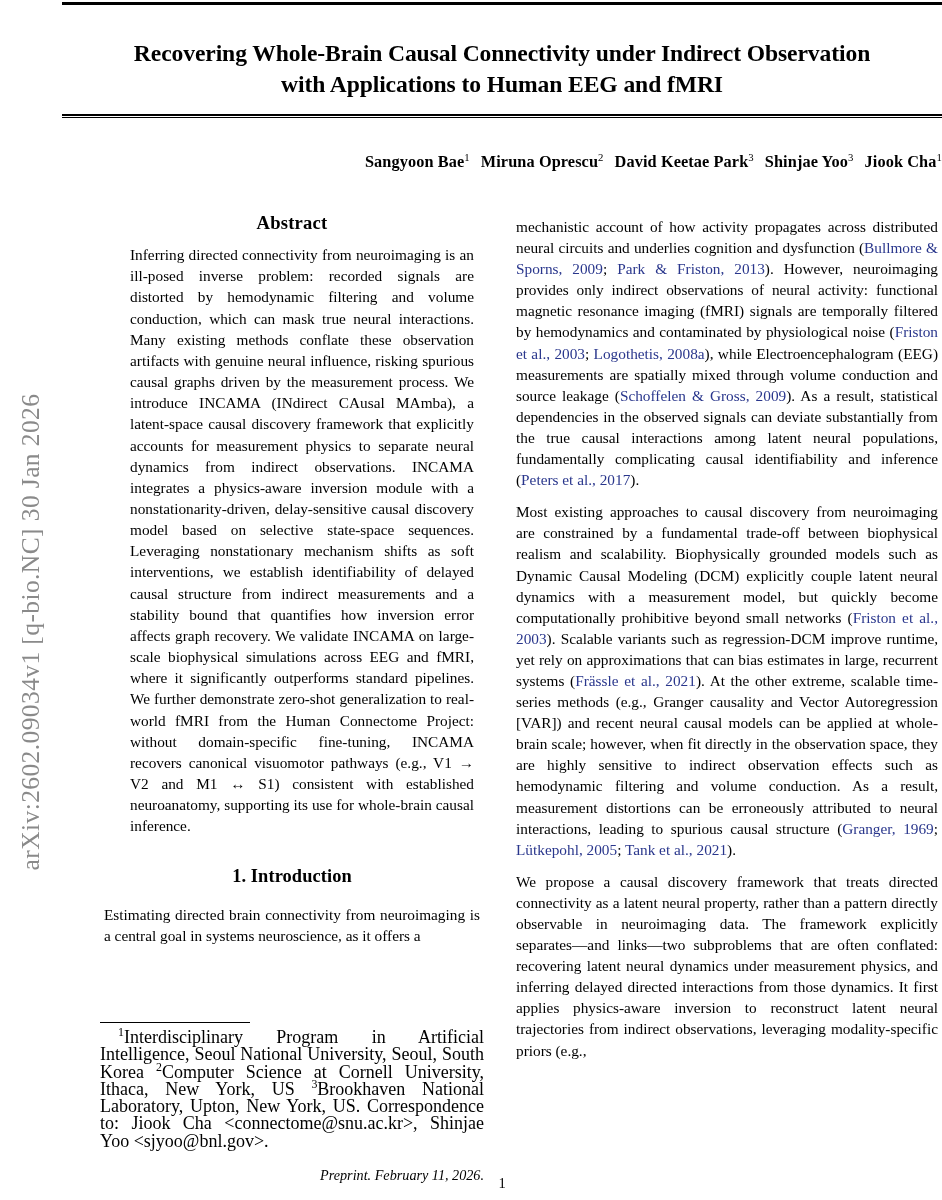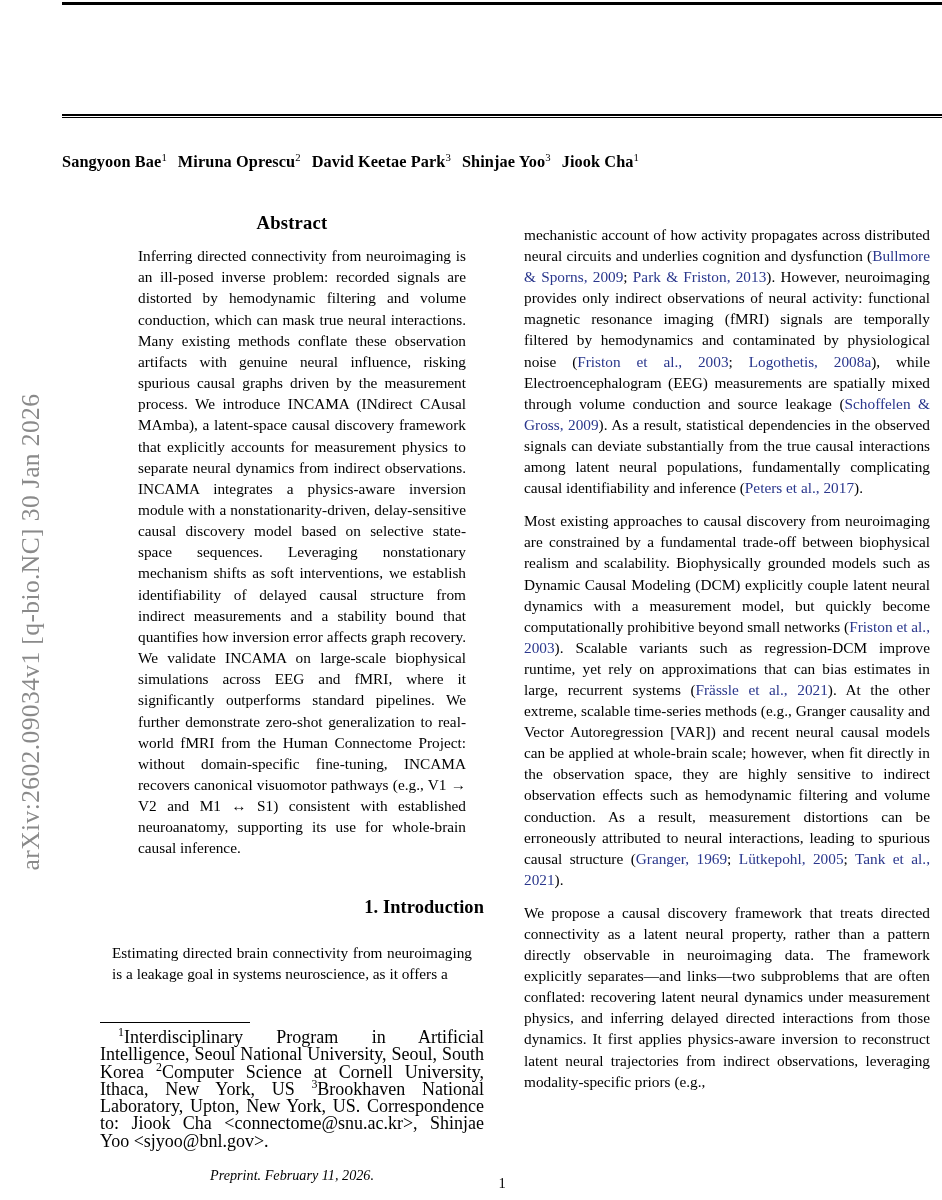--- a/index.html
+++ b/index.html
@@ -76,21 +76,21 @@
     line-height: 31px;
     letter-spacing: -0.1px;
   }
 
   
   #authors {
     position: absolute;
     left: 0;
     top: 152px;
     width: 880px;
-    text-align: left;
+    text-align: right;
     font-size: 16.3px;
     font-weight: bold;
     letter-spacing: 0.1px;
   }
   #authors .sep { display: inline-block; width: 11px; }
   sup { font-size: 0.66em; font-weight: normal; vertical-align: super; line-height: 0; }
 
   
   .col {
     position: absolute;
@@ -114,28 +114,28 @@
   }
 
   #abstract-body {
     width: 352px;
     margin-left: 26px;
     text-align: justify;
     font-size: 15.3px;
     line-height: 21.15px;
   }
 
-  p { margin: 12px; }
+  p { margin: 4px; }
   p + p { margin-top: 11px; }
 
   .sec-head {
     font-size: 18.4px;
     font-weight: bold;
     margin: 0;
-    text-align: right;
+    text-align: center;
     letter-spacing: 0.1px;
   }
 
   .cite { color: #29368c; }
   .it { }
   .mathit {
     font-family: "Liberation Serif", "DejaVu Serif", serif;
   }
 
   
@@ -154,21 +154,21 @@
   #footnote-text {
     font-size: 18px;
     line-height: 17.3px;
     text-align: justify;
   }
   #footnote-text .fn-indent { display: inline-block; width: 18px; }
   #preprint {
     margin-top: 17px;
     font-size: 14.2px;
     font-style: italic;
-    text-align: center;
+    text-align: right;
   }
 
   
   #page-number {
     position: absolute;
     left: 0;
     top: 1175px;
     width: 880px;
     text-align: center;
     font-size: 14.5px;
@@ -179,40 +179,44 @@
 
 <div id="page">
 
   <div id="arxiv-stamp">arXiv:2602.09034v1  [q-bio.NC]  30 Jan 2026</div>
 
   <div id="frame">
 
     <div class="rule-top"></div>
     <div class="rule-double"></div>
 
+    <h1 id="title">
+      <span>Recovering Whole-Brain Causal Connectivity under Indirect Observation</span><br>
+      <span>with Applications to Human EEG and fMRI</span>
+    </h1>
 
     <div id="authors">
       <span><span>Sangyoon Bae</span><sup>1</sup></span><span class="sep"></span><span><span>Miruna Oprescu</span><sup>2</sup></span><span class="sep"></span><span><span>David Keetae Park</span><sup>3</sup></span><span class="sep"></span><span><span>Shinjae Yoo</span><sup>3</sup></span><span class="sep"></span><span><span>Jiook Cha</span><sup>1</sup></span>
     </div>
 
     <div class="col" id="col-left">
 
       <div class="abstract-head">Abstract</div>
 
       <div id="abstract-body">
         <p><span>Inferring directed connectivity from neuroimaging is an ill-posed inverse problem: recorded signals are distorted by hemodynamic filtering and volume conduction, which can mask true neural interactions. Many existing methods conflate these observation artifacts with genuine neural influence, risking spurious causal graphs driven by the measurement process. We introduce INCAMA (INdirect CAusal MAmba), a latent-space causal discovery framework that explicitly accounts for measurement physics to separate neural dynamics from indirect observations. INCAMA integrates a physics-aware inversion module with a nonstationarity-driven, delay-sensitive causal discovery model based on selective state-space sequences. Leveraging nonstationary mechanism shifts as soft interventions, we establish identifiability of delayed causal structure from indirect measurements and a stability bound that quantifies how inversion error affects graph recovery. We validate INCAMA on large-scale biophysical simulations across EEG and fMRI, where it significantly outperforms standard pipelines. We further demonstrate zero-shot generalization to real-world fMRI from the Human Connectome Project: without domain-specific fine-tuning, INCAMA recovers canonical visuomotor pathways (e.g., </span><span class="mathit">V1 → V2</span><span> and </span><span class="mathit">M1 ↔ S1</span><span>) consistent with established neuroanatomy, supporting its use for whole-brain causal inference.</span></p>
       </div>
 
       <div style="height:26px"></div>
 
       <h2 class="sec-head">1. Introduction</h2>
 
       <div style="height:12px"></div>
 
-      <p>Estimating directed brain connectivity from neuroimaging is a leakage goal in systems neuroscience, as it offers a</p>
+      <p>Estimating directed brain connectivity from neuroimaging is a central goal in systems neuroscience, as it offers a</p>
     </div>
 
     <div class="col" id="col-right">
 
       <p><span>mechanistic account of how activity propagates across distributed neural circuits and underlies cognition and dysfunction (</span><span class="cite">Bullmore &amp; Sporns, 2009</span><span>; </span><span class="cite">Park &amp; Friston, 2013</span><span>). However, neuroimaging provides only indirect observations of neural activity: functional magnetic resonance imaging (fMRI) signals are temporally filtered by hemodynamics and contaminated by physiological noise (</span><span class="cite">Friston et al., 2003</span><span>; </span><span class="cite">Logothetis, 2008a</span><span>), while Electroencephalogram (EEG) measurements are spatially mixed through volume conduction and source leakage (</span><span class="cite">Schoffelen &amp; Gross, 2009</span><span>). As a result, statistical dependencies in the observed signals can deviate substantially from the true causal interactions among latent neural populations, fundamentally complicating causal identifiability and inference (</span><span class="cite">Peters et al., 2017</span><span>).</span></p>
 
       <p><span>Most existing approaches to causal discovery from neuroimaging are constrained by a fundamental trade-off between biophysical realism and scalability. Biophysically grounded models such as Dynamic Causal Modeling (DCM) explicitly couple latent neural dynamics with a measurement model, but quickly become computationally prohibitive beyond small networks (</span><span class="cite">Friston et al., 2003</span><span>). Scalable variants such as regression-DCM improve runtime, yet rely on approximations that can bias estimates in large, recurrent systems (</span><span class="cite">Frässle et al., 2021</span><span>). At the other extreme, scalable time-series methods (e.g., Granger causality and Vector Autoregression [VAR]) and recent neural causal models can be applied at whole-brain scale; however, when fit directly in the observation space, they are highly sensitive to </span><span class="it">indirect observation effects</span><span> such as hemodynamic filtering and volume conduction. As a result, measurement distortions can be erroneously attributed to neural interactions, leading to spurious causal structure (</span><span class="cite">Granger, 1969</span><span>; </span><span class="cite">Lütkepohl, 2005</span><span>; </span><span class="cite">Tank et al., 2021</span><span>).</span></p>
 
       <p>We propose a causal discovery framework that treats directed connectivity as a latent neural property, rather than a pattern directly observable in neuroimaging data. The framework explicitly separates—and links—two subproblems that are often conflated: recovering latent neural dynamics under measurement physics, and inferring delayed directed interactions from those dynamics. It first applies physics-aware inversion to reconstruct latent neural trajectories from indirect observations, leveraging modality-specific priors (e.g.,</p>
     </div>

